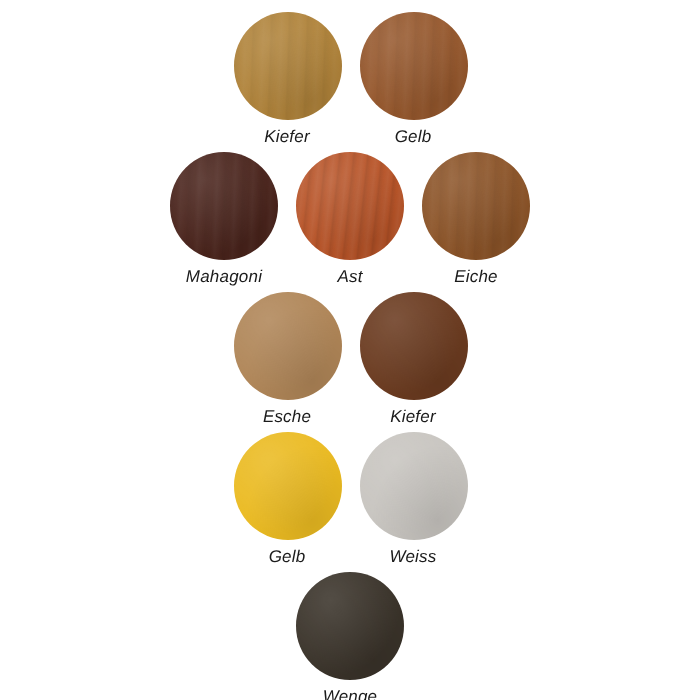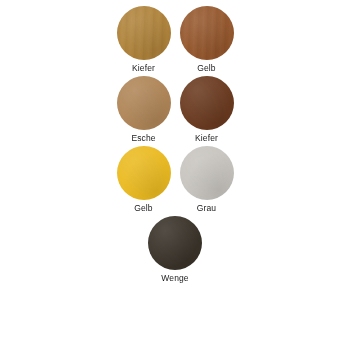--- a/index.html
+++ b/index.html
@@ -102,54 +102,69 @@
   }
 
   .swatch-label {
     margin-top: 3px;
     font-size: 8.5px;
     line-height: 11px;
     color: #1b1b1b;
     text-align: center;
     white-space: nowrap;
     letter-spacing: 0.1px;
+    font-style: italic;
   }
 </style>
 </head>
 <body>
 
 <div id="swatch-board" style="background: rgb(255, 255, 255);">
     <div class="swatch-row">
       <div class="swatch-cell">
         <div class="swatch-disc grain-soft" title="Kiefer" style="background-color: rgb(176, 131, 58);"></div>
         <div class="swatch-label" style="color: rgb(27, 27, 27);">Kiefer</div>
       </div>
       <div class="swatch-cell">
         <div class="swatch-disc grain-soft" title="Buche" style="background-color: rgb(150, 88, 45);"></div>
         <div class="swatch-label" style="color: rgb(27, 27, 27);">Gelb</div>
+      </div>
+    </div>
+    <div class="swatch-row">
+      <div class="swatch-cell">
+        <div class="swatch-disc grain-soft" title="Mahagoni" style="background-color: rgb(74, 36, 28);"></div>
+        <div class="swatch-label" style="color: rgb(27, 27, 27);">Mahagoni</div>
+      </div>
+      <div class="swatch-cell">
+        <div class="swatch-disc grain" title="Ast" style="background-color: rgb(184, 84, 40);"></div>
+        <div class="swatch-label" style="color: rgb(27, 27, 27);">Ast</div>
+      </div>
+      <div class="swatch-cell">
+        <div class="swatch-disc grain-soft" title="Eiche" style="background-color: rgb(140, 84, 40);"></div>
+        <div class="swatch-label" style="color: rgb(27, 27, 27);">Eiche</div>
       </div>
     </div>
     <div class="swatch-row">
       <div class="swatch-cell">
         <div class="swatch-disc" title="Esche" style="background-color: rgb(176, 134, 88);"></div>
         <div class="swatch-label" style="color: rgb(27, 27, 27);">Esche</div>
       </div>
       <div class="swatch-cell">
         <div class="swatch-disc" title="Walnuss" style="background-color: rgb(107, 59, 32);"></div>
         <div class="swatch-label" style="color: rgb(27, 27, 27);">Kiefer</div>
       </div>
     </div>
     <div class="swatch-row">
       <div class="swatch-cell">
         <div class="swatch-disc" title="Gelb" style="background-color: rgb(235, 187, 34);"></div>
         <div class="swatch-label" style="color: rgb(27, 27, 27);">Gelb</div>
       </div>
       <div class="swatch-cell">
         <div class="swatch-disc" title="Grau" style="background-color: rgb(200, 197, 192);"></div>
-        <div class="swatch-label" style="color: rgb(27, 27, 27);">Grau</div>
+        <div class="swatch-label" style="color: rgb(27, 27, 27);">Weiss</div>
       </div>
     </div>
     <div class="swatch-row">
       <div class="swatch-cell">
         <div class="swatch-disc" title="Wenge" style="background-color: rgb(58, 51, 42);"></div>
         <div class="swatch-label" style="color: rgb(27, 27, 27);">Wenge</div>
       </div>
     </div>
   </div>
 

